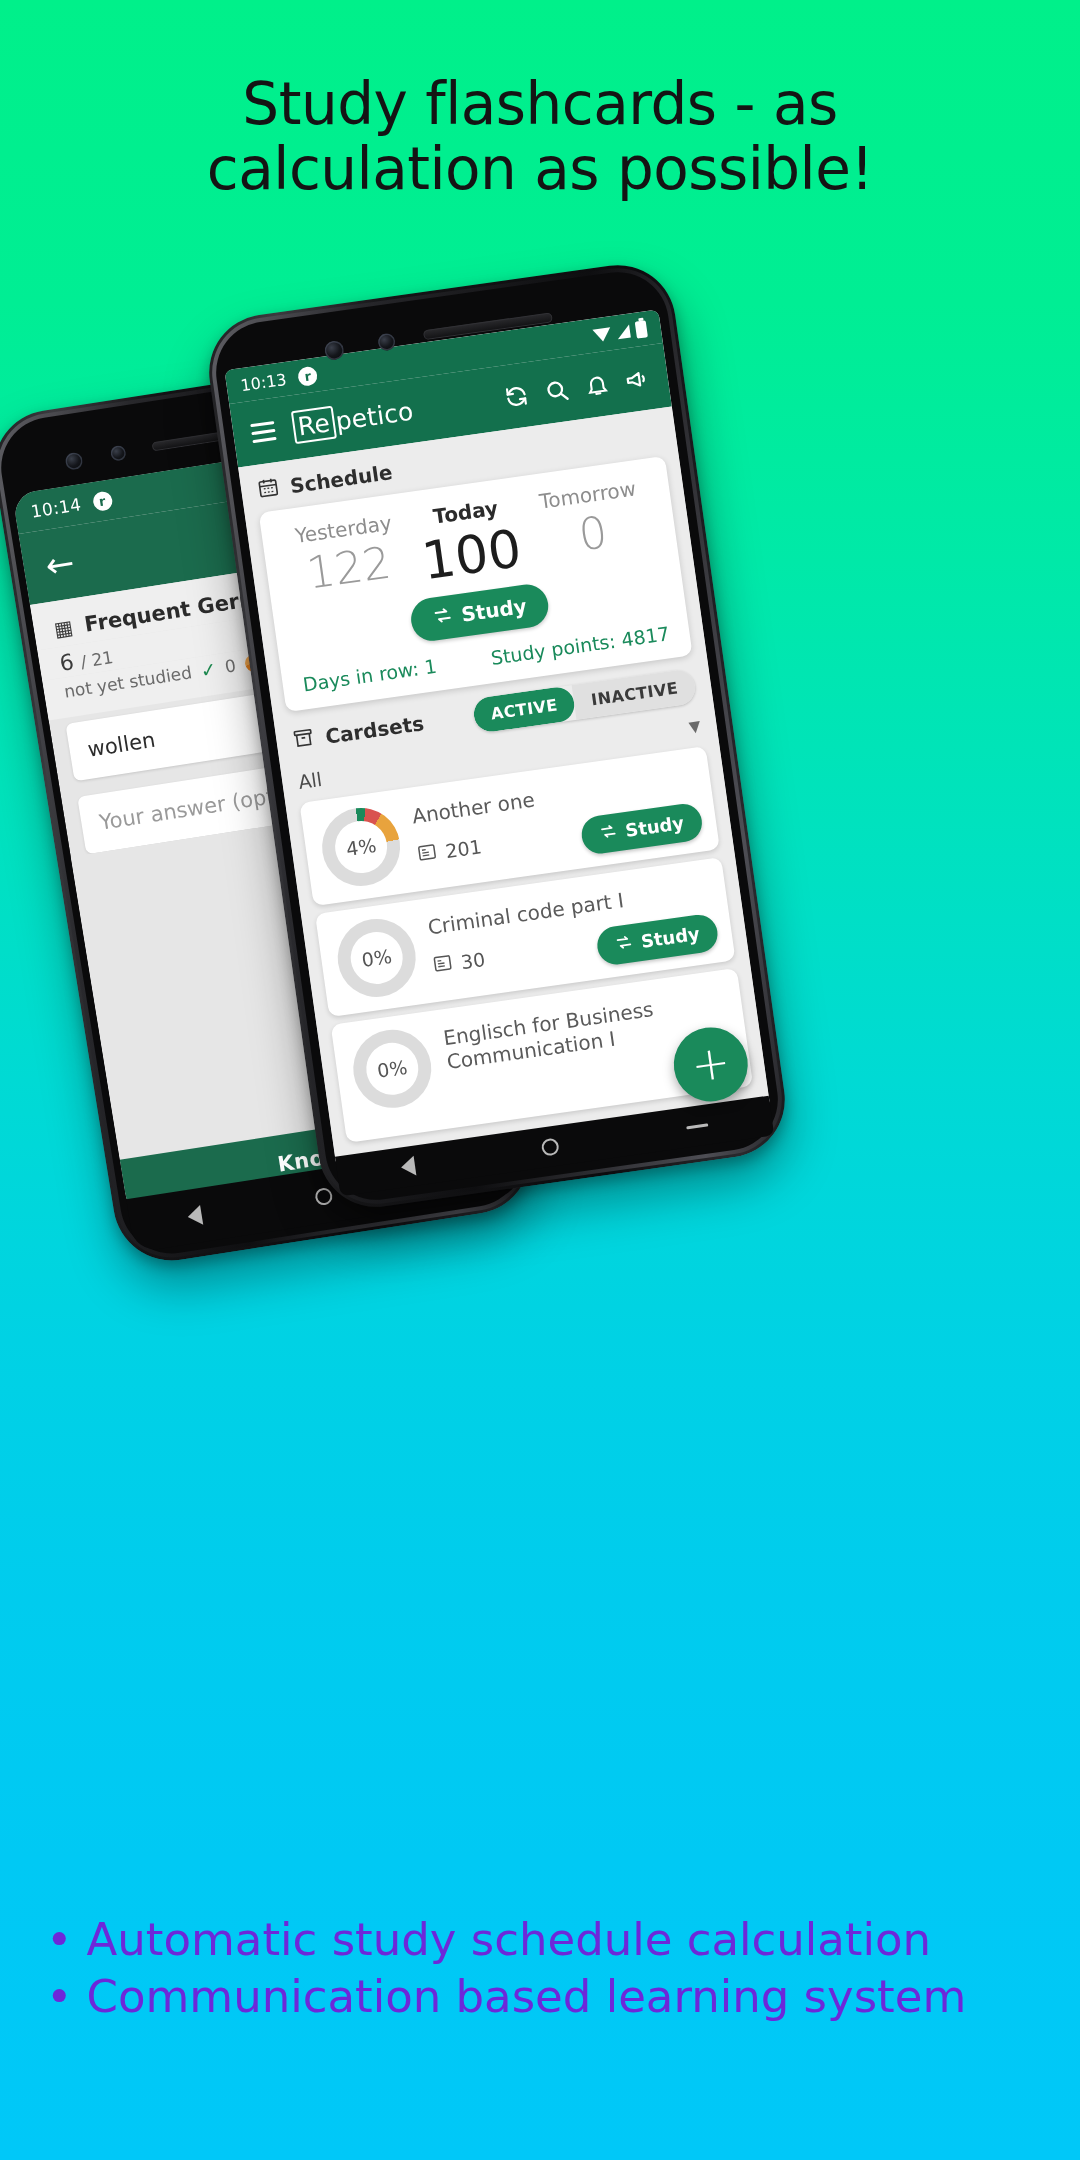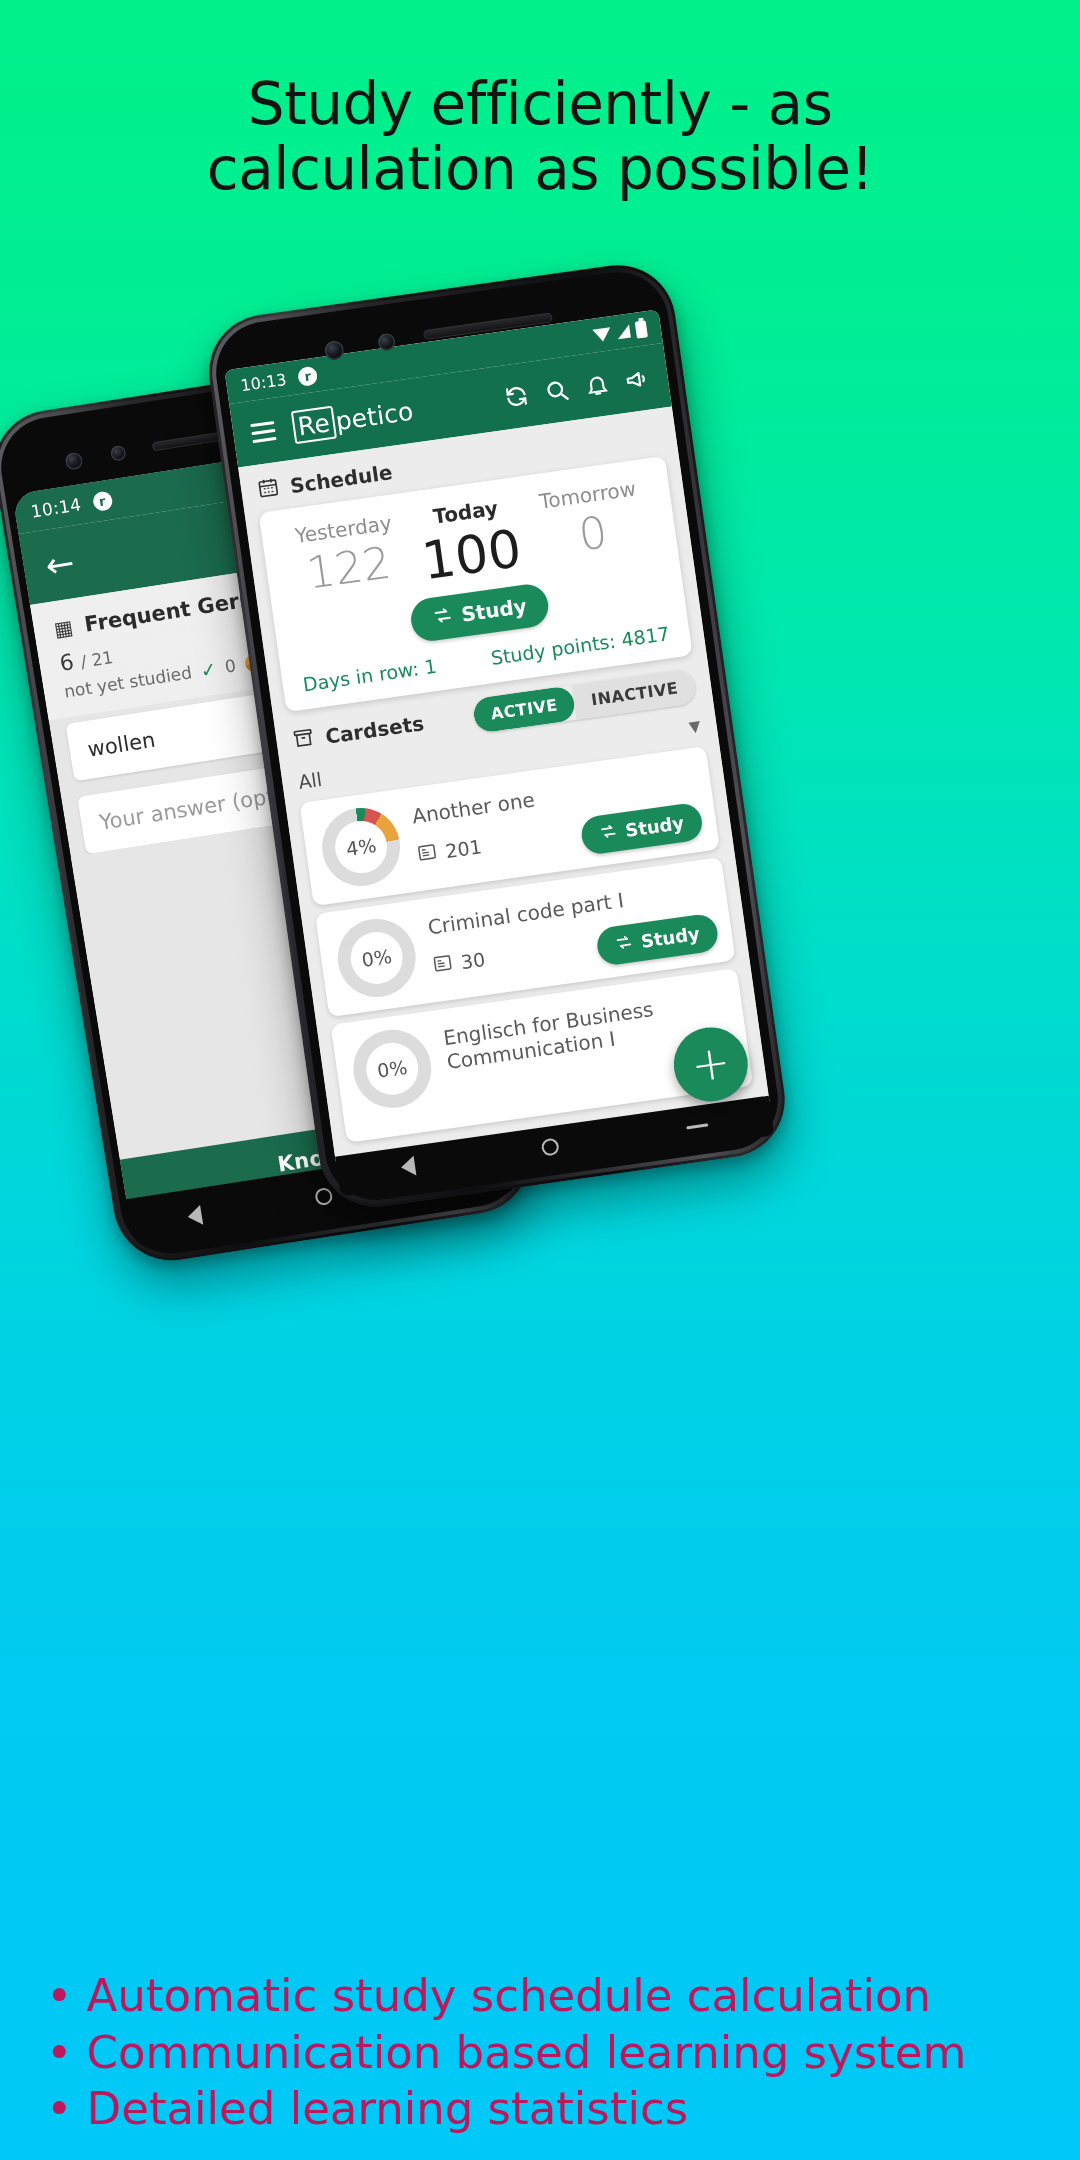--- a/index.html
+++ b/index.html
@@ -24,22 +24,22 @@
     position:absolute; top:72px; left:0; width:1080px;
     text-align:center; color:#141414;
     font-family:"DejaVu Sans", sans-serif;
     font-size:58px; line-height:1.12; font-weight:400;
     letter-spacing:-0.5px;
   }
   .headline .l2{ display:block; }
 
   
   .bullets{
-    position:absolute; left:46px; top:1968px; width:1000px;
-    color:#be185d; font-size:45px; line-height:1.26; font-weight:400;
+    position:absolute; left:46px; top:1912px; width:1000px;
+    color:#6d28d9; font-size:45px; line-height:1.26; font-weight:400;
   }
   .bullets li{ list-style:none; white-space:nowrap; }
   .bullets li::before{ content:"\2022"; margin-right:14px; }
 
   
   .stage{ position:absolute; inset:0; }
 
   .phone{ position:absolute; transform-origin:50% 50%; }
 
   .bezel{
@@ -188,21 +188,21 @@
   .fab{ position:absolute; width:74px;height:74px;border-radius:50%;
      background:#1a8a5b; color:#fff; display:flex;align-items:center;justify-content:center;
      font-size:46px; font-weight:300; line-height:0.9;
      box-shadow:0 5px 12px rgba(0,0,0,.35); z-index:9;}
   .card-ic{ display:inline-block; }
 </style>
 </head>
 <body>
 
 <div class="headline">
-  <span class="l1">Study efficiently - as</span>
+  <span class="l1">Study flashcards - as</span>
   <span class="l2">calculation as possible!</span>
 </div>
 
 <div class="stage">
 
   <div class="phone" id="phoneBack">
     <div class="bezel"></div>
     <div class="sensor" style="left:72px;top:46px;width:17px;height:17px;z-index:4;"></div>
     <div class="sensor" style="left:118px;top:46px;width:15px;height:15px;z-index:4;"></div>
     <div class="speaker" style="left:160px;top:48px;width:110px;height:9px;z-index:4;"></div>
@@ -447,14 +447,13 @@
       <span class="nav-cir"></span>
       <span style="width:22px;height:3px;background:#b9b9b9;border-radius:2px;"></span>
     </div>
   </div>
 
 </div>
 
 <ul class="bullets">
   <li>Automatic study schedule calculation</li>
   <li>Communication based learning system</li>
-  <li>Detailed learning statistics</li>
 </ul>
 
 </body></html>

